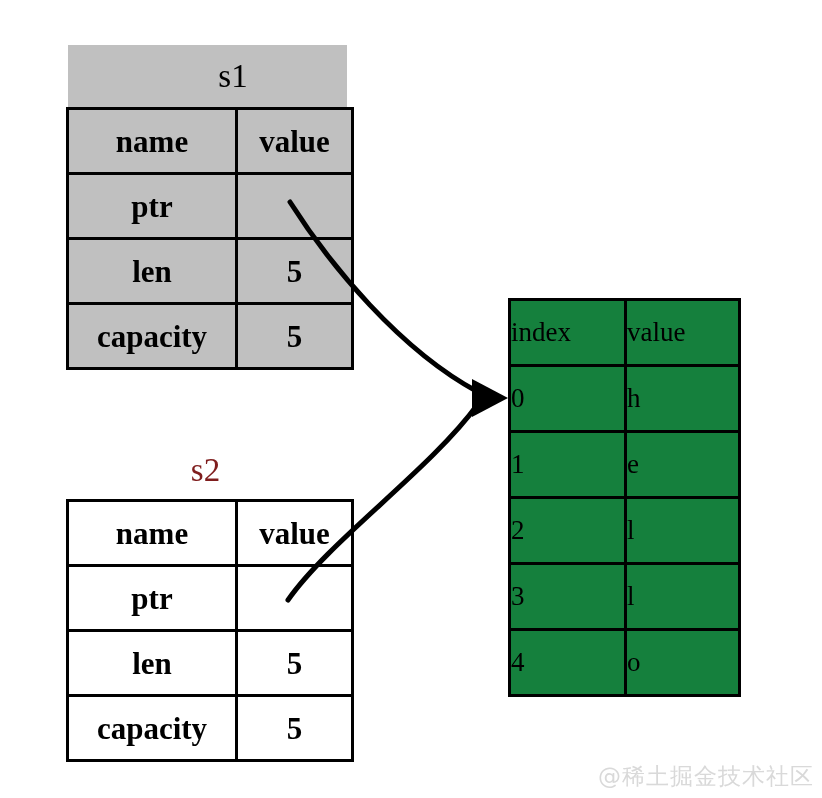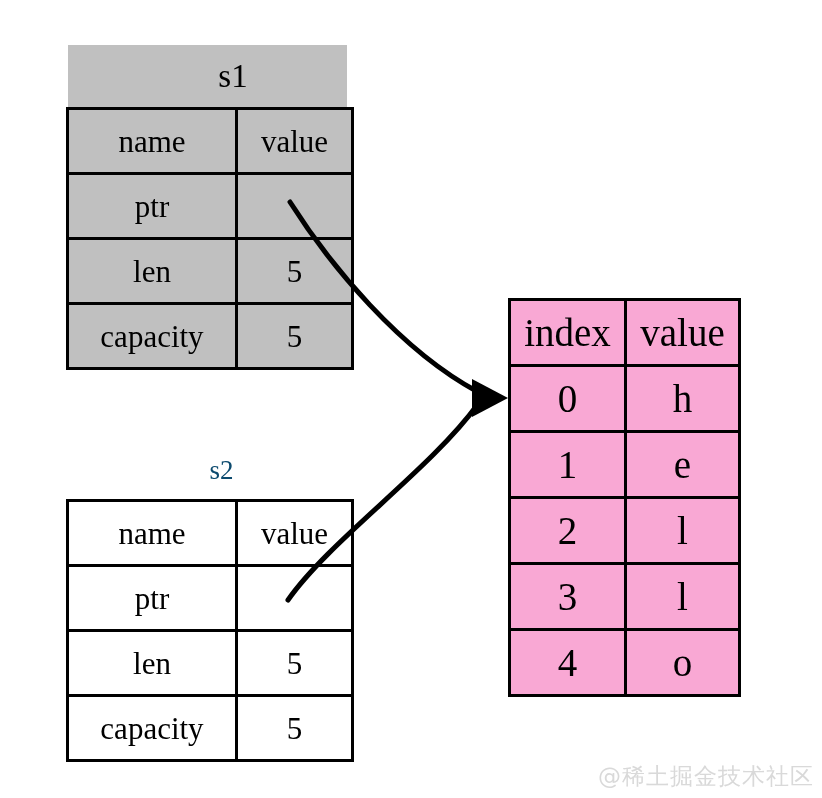--- a/index.html
+++ b/index.html
@@ -26,20 +26,21 @@
   }
   .struct-table td {
     border: 3px solid #000000;
     text-align: center;
     vertical-align: middle;
     font-size: 31px;
     line-height: 1;
     color: #000000;
     padding: 0;
     height: 62px;
+    font-weight: bold;
   }
   .col-name { width: 166px; }
   .col-value { width: 113px; }
 
   
   #s1-block {
     position: absolute;
     left: 68px;
     top: 45px;
     width: 279px;
@@ -61,52 +62,52 @@
   #s1-table {
     left: 66px;
     top: 107px;
   }
   #s1-table td {
     background: #c0c0c0;
   }
 
   #s2-title {
     position: absolute;
-    left: 82px;
+    left: 66px;
     top: 442px;
     width: 279px;
     height: 56px;
     display: flex;
     align-items: center;
     justify-content: center;
-    font-size: 27px;
-    color: #0c4a6e;
+    font-size: 33px;
+    color: #7f1d1d;
   }
   #s2-table {
     left: 66px;
     top: 499px;
   }
   #s2-table td {
     background: #ffffff;
   }
 
   
   #data-table {
     position: absolute;
     left: 508px;
     top: 298px;
     border-collapse: collapse;
     table-layout: fixed;
   }
   #data-table td {
     border: 3px solid #000000;
-    background: #f9a8d4;
-    text-align: center;
+    background: #15803d;
+    text-align: left;
     vertical-align: middle;
-    font-size: 39px;
+    font-size: 27px;
     line-height: 1;
     color: #000000;
     padding: 0;
     height: 63px;
   }
   #data-table td.d-index { width: 113px; }
   #data-table td.d-value { width: 111px; }
 
   
   #arrows {

